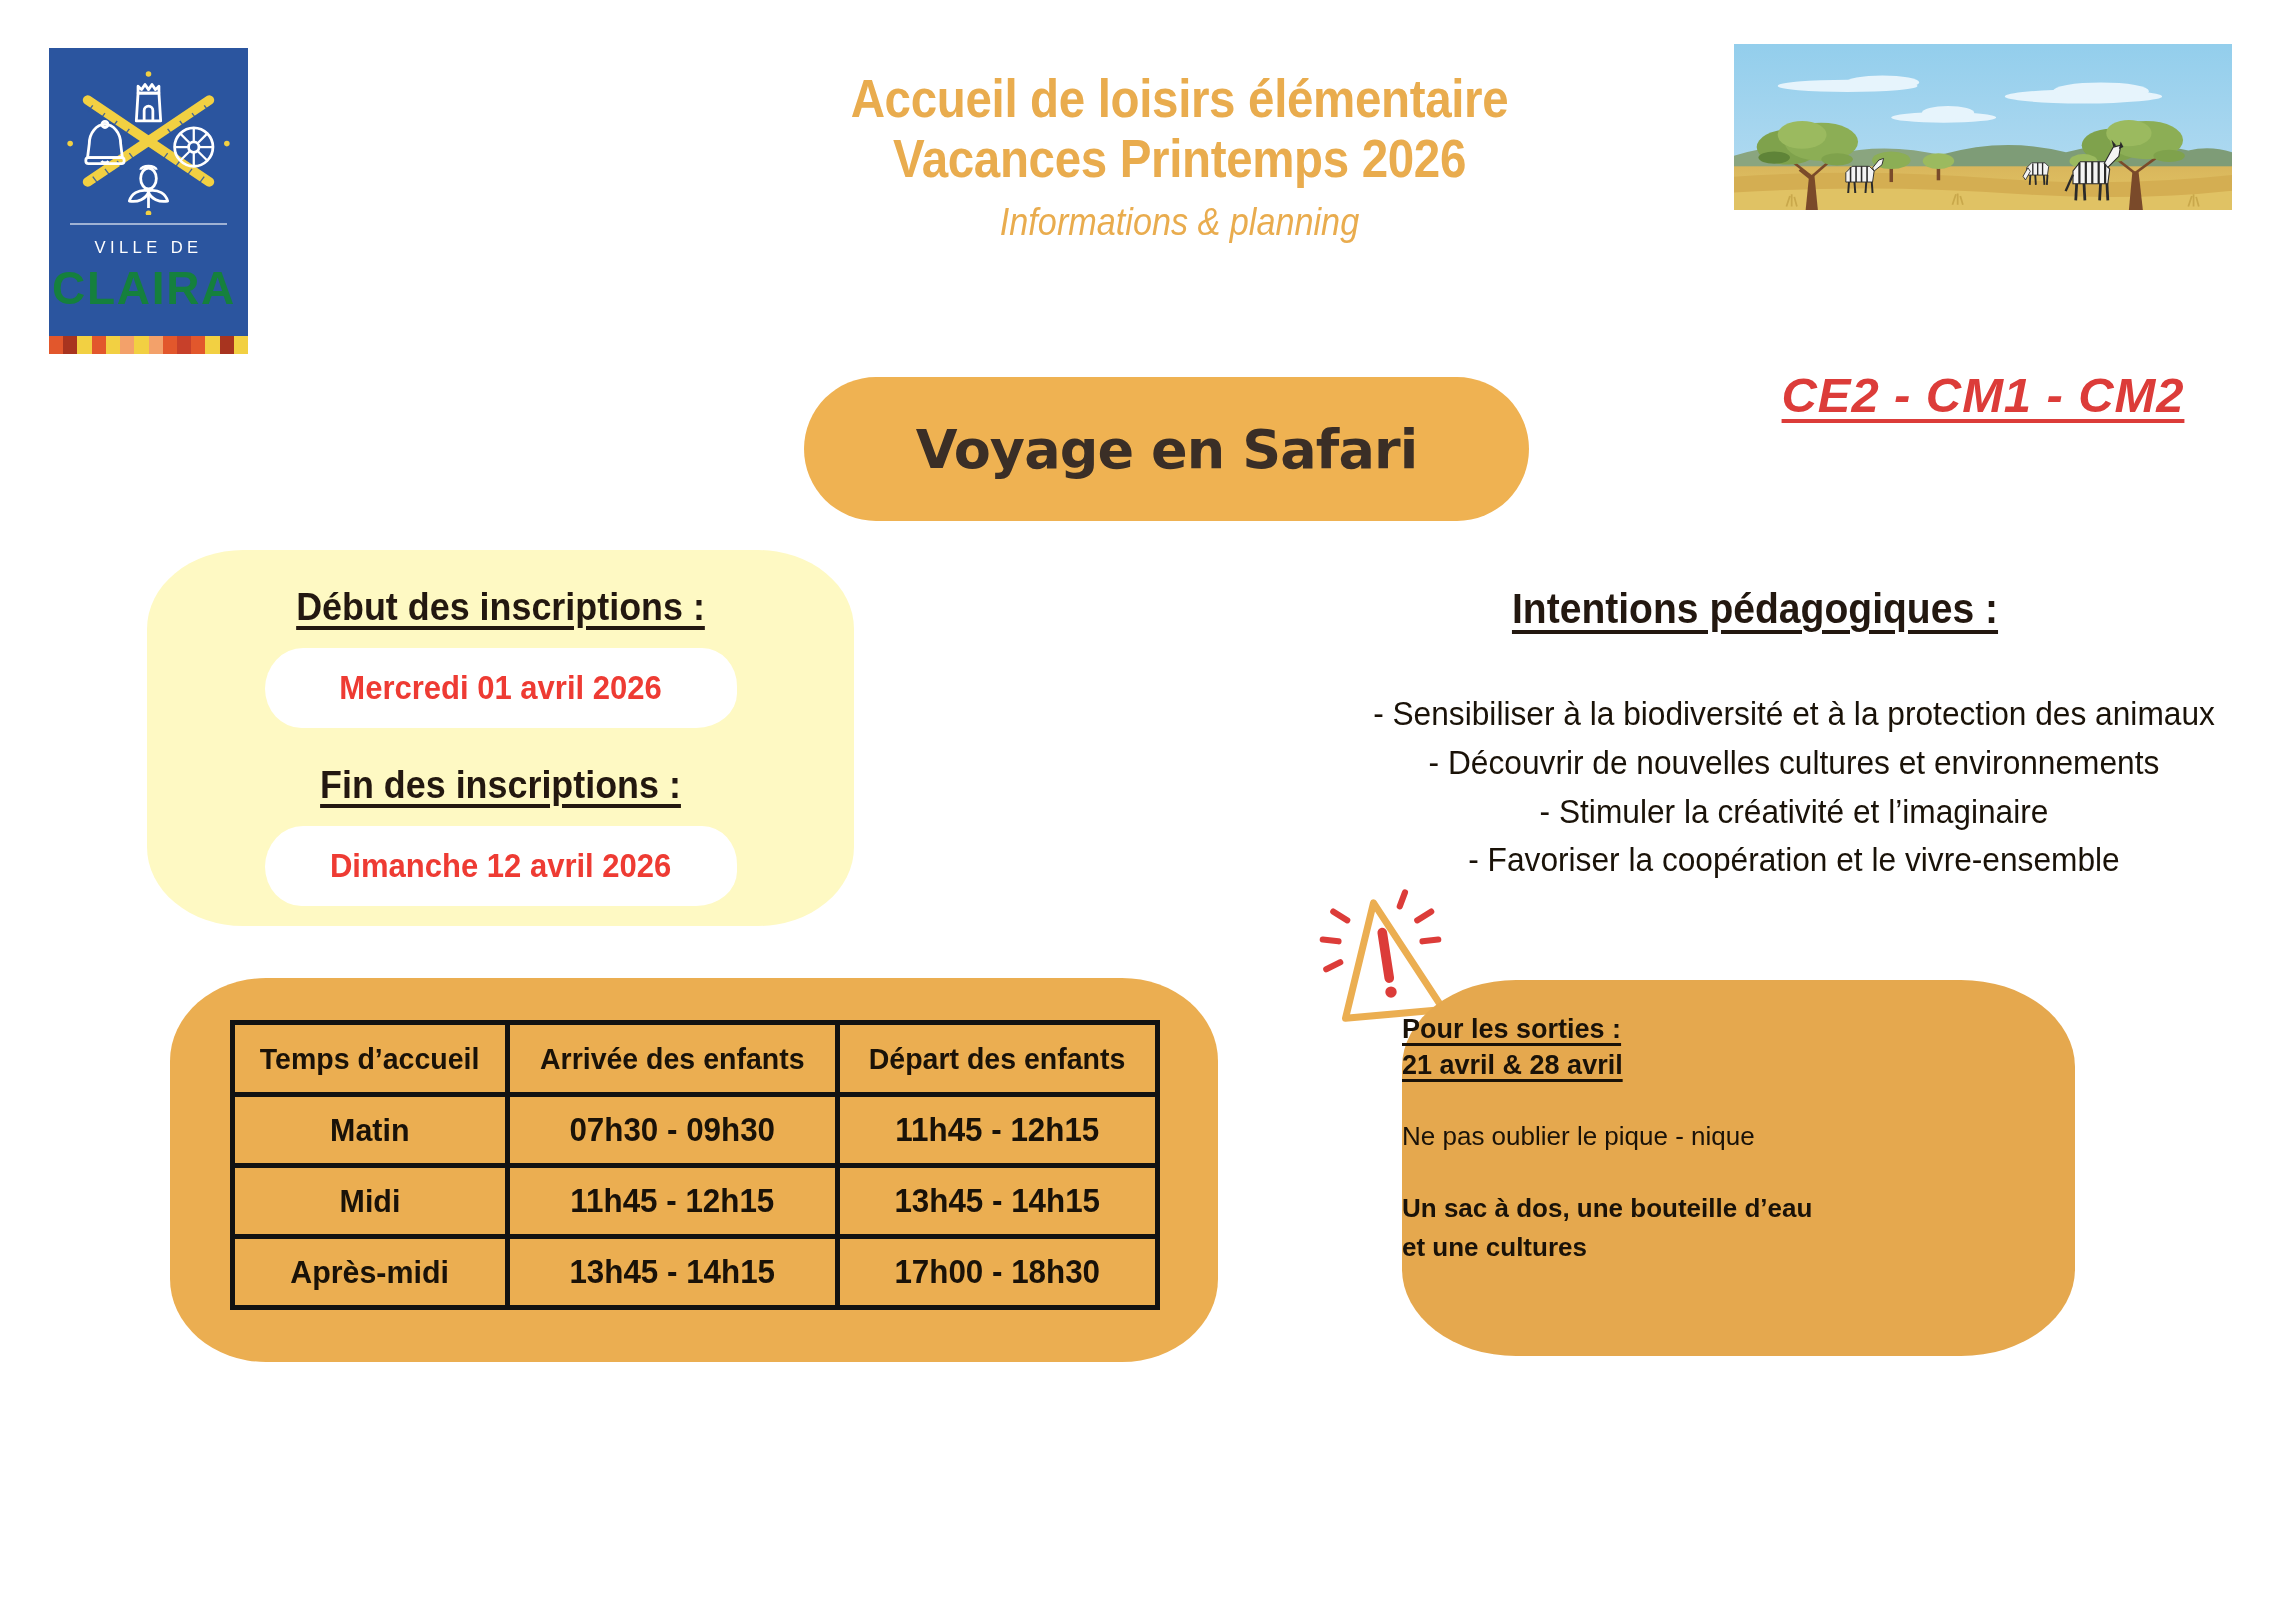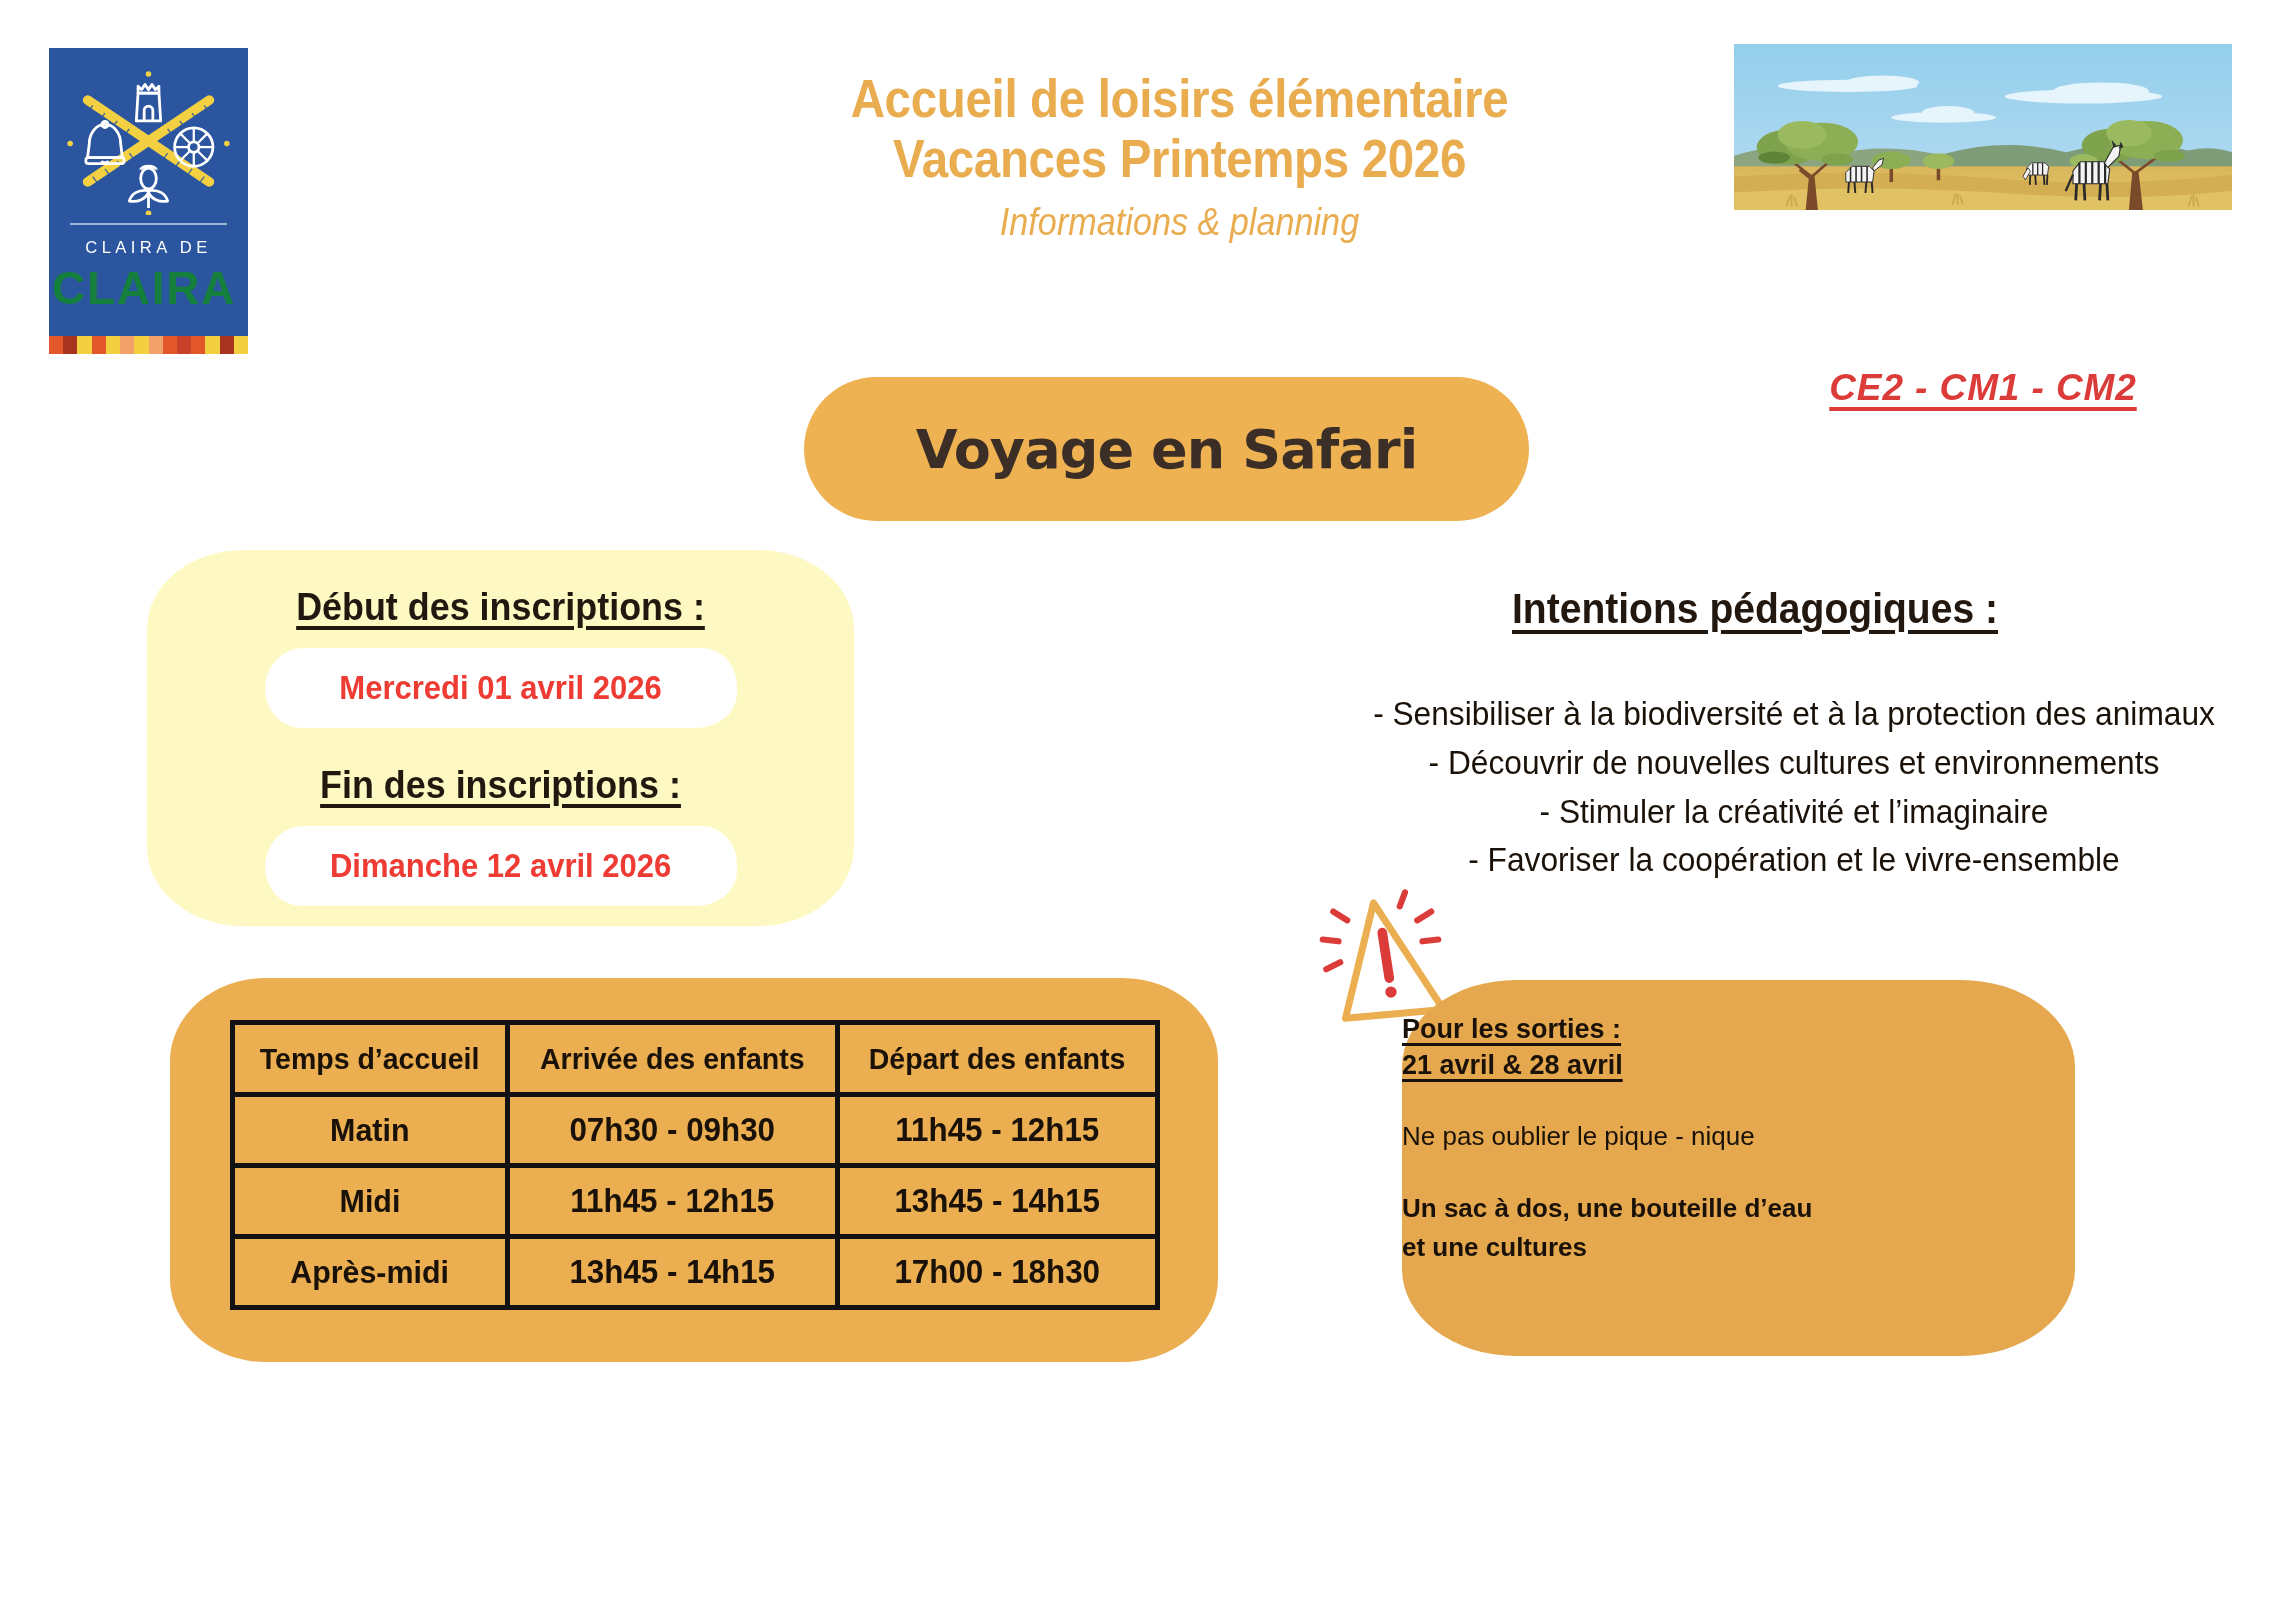--- a/index.html
+++ b/index.html
@@ -61,21 +61,21 @@
   
   .safari {
     position: absolute; left: 1734px; top: 44px; width: 498px; height: 166px;
     overflow: hidden;
   }
   .safari svg { display:block; width:100%; height:100%; }
 
   .classes {
     position: absolute; left: 1734px; top: 367px; width: 498px;
     text-align: center;
-    color: #DC3C39; font-size: 37px; font-weight: 700; font-style: italic;
+    color: #DC3C39; font-size: 49px; font-weight: 700; font-style: italic;
     text-decoration: underline; text-decoration-thickness: 4.4px;
     text-underline-offset: 7px;
     letter-spacing: 0.9px;
   }
 
   
   .theme-pill {
     position: absolute; left: 804px; top: 377px;
     width: 725px; height: 144px;
     background: #EFB252; border-radius: 74px;
@@ -262,21 +262,21 @@
 
       <g fill="#F2D042">
         <circle cx="100" cy="8" r="3.2"></circle>
           <circle cx="100" cy="168" r="3.2"></circle>
         <circle cx="10" cy="88" r="3.2"></circle>
           <circle cx="190" cy="88" r="3.2"></circle>
       </g>
     </svg>
 
     <div class="logo-divider"></div>
-    <div class="logo-ville">CLAIRA DE</div>
+    <div class="logo-ville">VILLE DE</div>
     <div class="logo-claira">CLAIRA</div>
     <div class="logo-stripe" id="logo-stripe">
         <i style="background: rgb(226, 87, 44); flex: 1 1 auto;"></i>
         <i style="background: rgb(168, 52, 31); flex: 1 1 auto;"></i>
         <i style="background: rgb(242, 208, 66); flex: 1 1 auto;"></i>
         <i style="background: rgb(226, 87, 44); flex: 1 1 auto;"></i>
         <i style="background: rgb(242, 208, 66); flex: 1 1 auto;"></i>
         <i style="background: rgb(243, 161, 106); flex: 1 1 auto;"></i>
         <i style="background: rgb(242, 208, 66); flex: 1 1 auto;"></i>
         <i style="background: rgb(243, 161, 106); flex: 1 1 auto;"></i>

